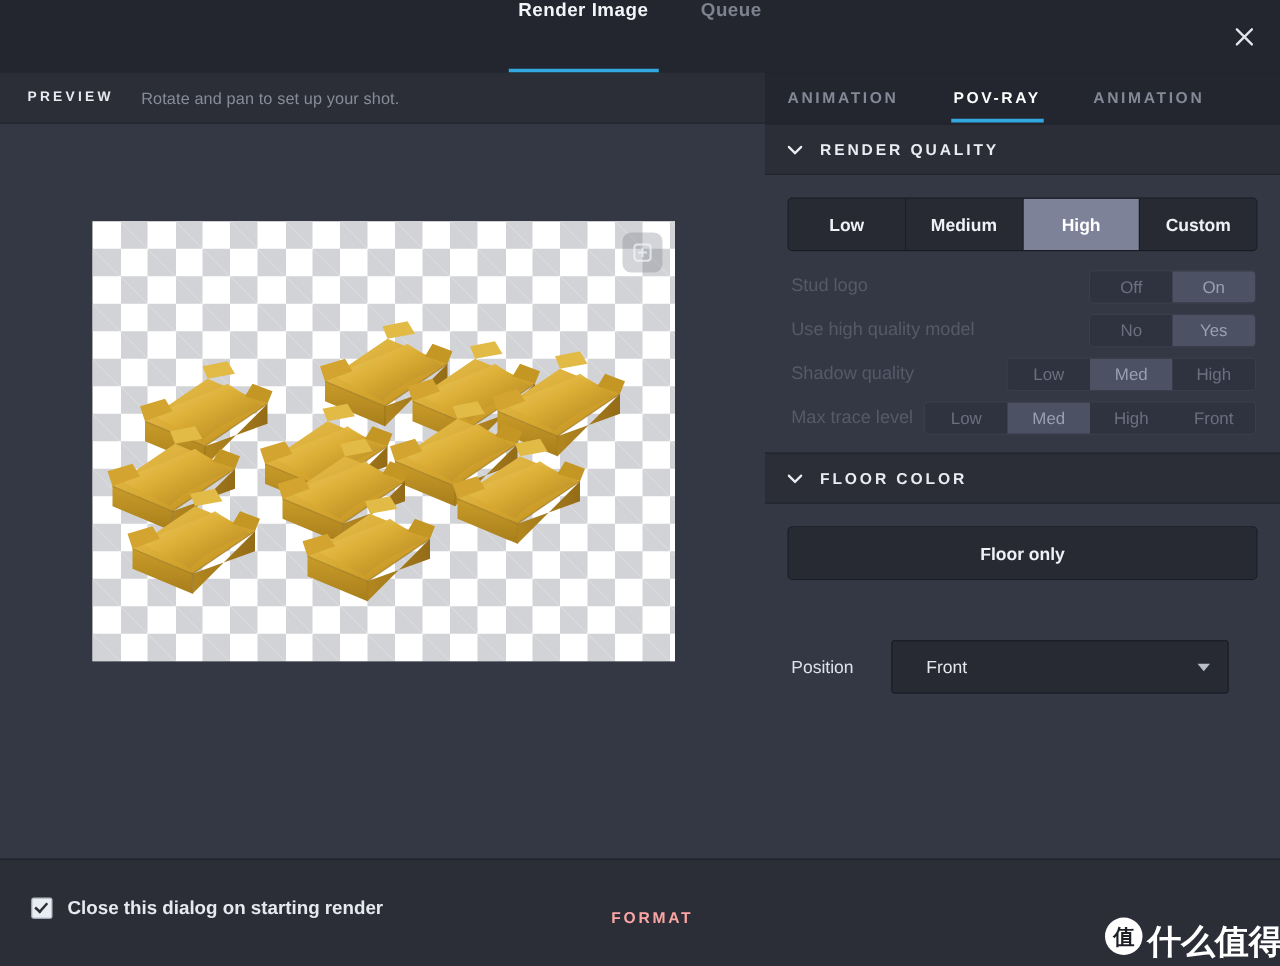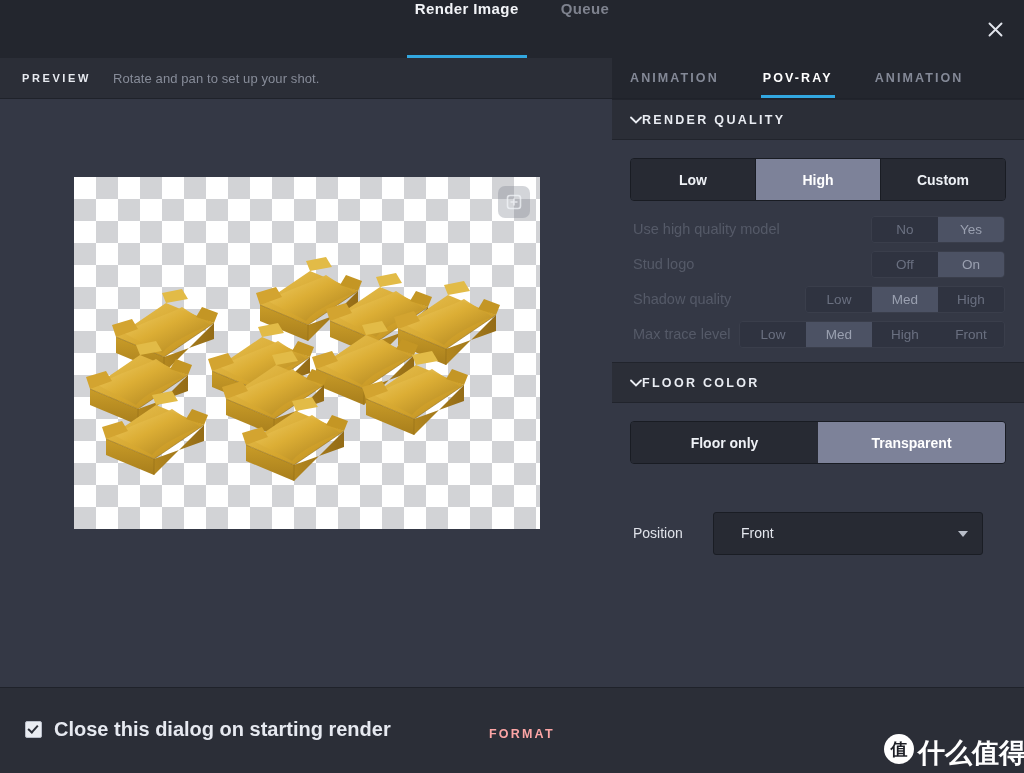--- a/index.html
+++ b/index.html
@@ -131,21 +131,21 @@
   }
   .sect-header{
     position:relative;height:39px;background:#2b2e37;
     border-bottom:1px solid #21242c;border-top:1px solid #21242c;
     display:flex;align-items:center;cursor:pointer;
   }
   .sect-header .chev{
     margin-left:17px;width:13px;display:flex;align-items:center;justify-content:center;
   }
   .sect-title{
-    margin-left:0;font-size:12.5px;font-weight:bold;letter-spacing:2.3px;
+    margin-left:14px;font-size:12.5px;font-weight:bold;letter-spacing:2.3px;
     color:#e9ecf2;
   }
   .sect-body{background:#343845;}
 
   
   .seg4{
     margin:18px 18px 0 18px;height:41px;display:flex;
     border:1px solid #191c23;border-radius:4px;overflow:hidden;
   }
   .seg4 .s{
@@ -206,21 +206,21 @@
     position:absolute;left:25px;top:30px;display:flex;align-items:center;cursor:pointer;
   }
   .chk{
     width:15px;height:15px;background:#e9ecf2;border:1px solid #b9bec9;
     border-radius:2px;position:relative;
   }
   .chk:after{
     content:"";position:absolute;left:4px;top:1px;width:4px;height:8px;
     border:solid #2b2e37;border-width:0 2px 2px 0;transform:rotate(42deg);
   }
-  .chklabel{margin-left:12px;font-size:20px;font-weight:bold;color:#e6e9f0;}
+  .chklabel{margin-left:12px;font-size:15px;font-weight:bold;color:#e6e9f0;}
   .fmtlabel{
     position:absolute;left:489px;top:39px;font-size:12.5px;font-weight:bold;
     letter-spacing:2.2px;color:#fca5a5;
   }
 
   
   .watermark{
     position:absolute;left:884px;top:728px;width:140px;height:45px;
     pointer-events:none;
   }
@@ -377,50 +377,53 @@
             <path d="M1 1.5 L6 6.5 L11 1.5" stroke="#e9ecf2" stroke-width="1.8" fill="none" stroke-linecap="round"></path>
           </svg>
       </span>
       <span class="sect-title">RENDER QUALITY</span>
     </div>
     <div class="sect-body">
       <div class="seg4">
         <div class="s">
             <span>Low</span>
           </div>
+        <div class="s">
+            <span>Medium</span>
+          </div>
         <div class="s sel">
             <span>High</span>
           </div>
         <div class="s">
             <span>Custom</span>
           </div>
       </div>
 
       <div style="height:10px"></div>
 
       <div class="optrow">
+        <span class="optlabel">Stud logo</span>
+        <span class="segsm">
+          <span class="s">
+              <span>Off</span>
+            </span>
+          <span class="s sel">
+              <span>On</span>
+            </span>
+        </span>
+      </div>
+
+      <div class="optrow">
         <span class="optlabel">Use high quality model</span>
         <span class="segsm">
           <span class="s">
               <span>No</span>
             </span>
           <span class="s sel">
               <span>Yes</span>
-            </span>
-        </span>
-      </div>
-
-      <div class="optrow">
-        <span class="optlabel">Stud logo</span>
-        <span class="segsm">
-          <span class="s">
-              <span>Off</span>
-            </span>
-          <span class="s sel">
-              <span>On</span>
             </span>
         </span>
       </div>
 
       <div class="optrow">
         <span class="optlabel">Shadow quality</span>
         <span class="segsm">
           <span class="s">
               <span>Low</span>
             </span>
@@ -459,23 +462,20 @@
             <path d="M1 1.5 L6 6.5 L11 1.5" stroke="#e9ecf2" stroke-width="1.8" fill="none" stroke-linecap="round"></path>
           </svg>
       </span>
       <span class="sect-title">FLOOR COLOR</span>
     </div>
     <div class="sect-body">
       <div class="seg2">
         <div class="s">
             <span>Floor only</span>
           </div>
-        <div class="s sel">
-            <span>Transparent</span>
-          </div>
       </div>
       <div style="height:30px"></div>
     </div>
 
     <div class="sect-body">
       <div class="lightrow">
         <span class="lightlabel">Position</span>
         <span class="lightselect">
           <span class="ctltext">Front</span>
           <span class="caret"></span>

